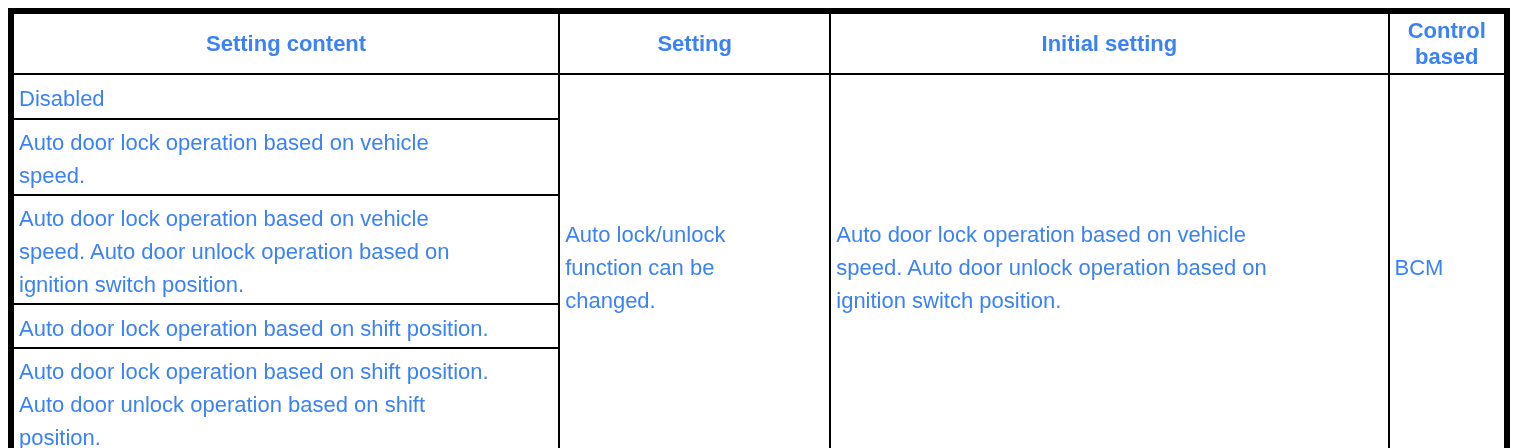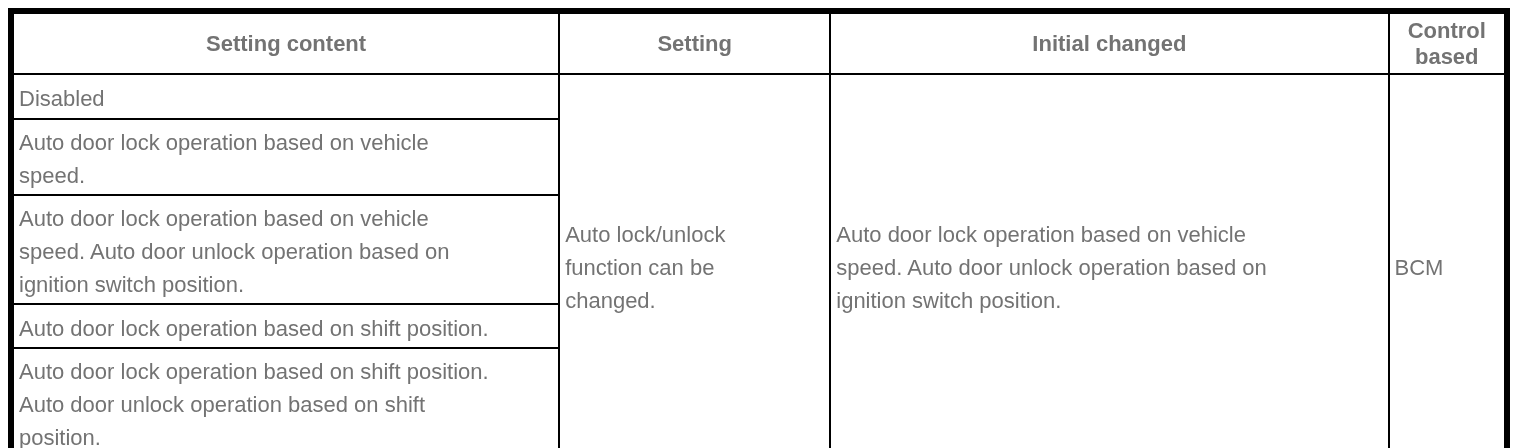--- a/index.html
+++ b/index.html
@@ -6,21 +6,21 @@
     margin: 0;
     padding: 0;
     background: #ffffff;
   }
   .page {
     position: relative;
     width: 1520px;
     height: 448px;
     background: #ffffff;
     font-family: "Liberation Sans", sans-serif;
-    color: #737373;
+    color: #3b82f6;
     box-sizing: border-box;
   }
   table.settings-table {
     position: absolute;
     left: 8px;
     top: 8px;
     width: 1502px;
     border-collapse: collapse;
     table-layout: fixed;
     background: #ffffff;
@@ -67,21 +67,21 @@
     <colgroup>
       <col style="width:546px">
       <col style="width:270px">
       <col style="width:556px">
       <col style="width:118px">
     </colgroup>
     <tbody>
       <tr class="row-header">
         <th class="hdr">Setting content</th>
         <th class="hdr">Setting</th>
-        <th class="hdr">Initial changed</th>
+        <th class="hdr">Initial setting</th>
         <th class="hdr">Control
 based</th>
       </tr>
       <tr class="row-1">
         <td class="cell">Disabled</td>
         <td class="cell" rowspan="5">Auto lock/unlock
 function can be
 changed.</td>
         <td class="cell" rowspan="5">Auto door lock operation based on vehicle
 speed. Auto door unlock operation based on

